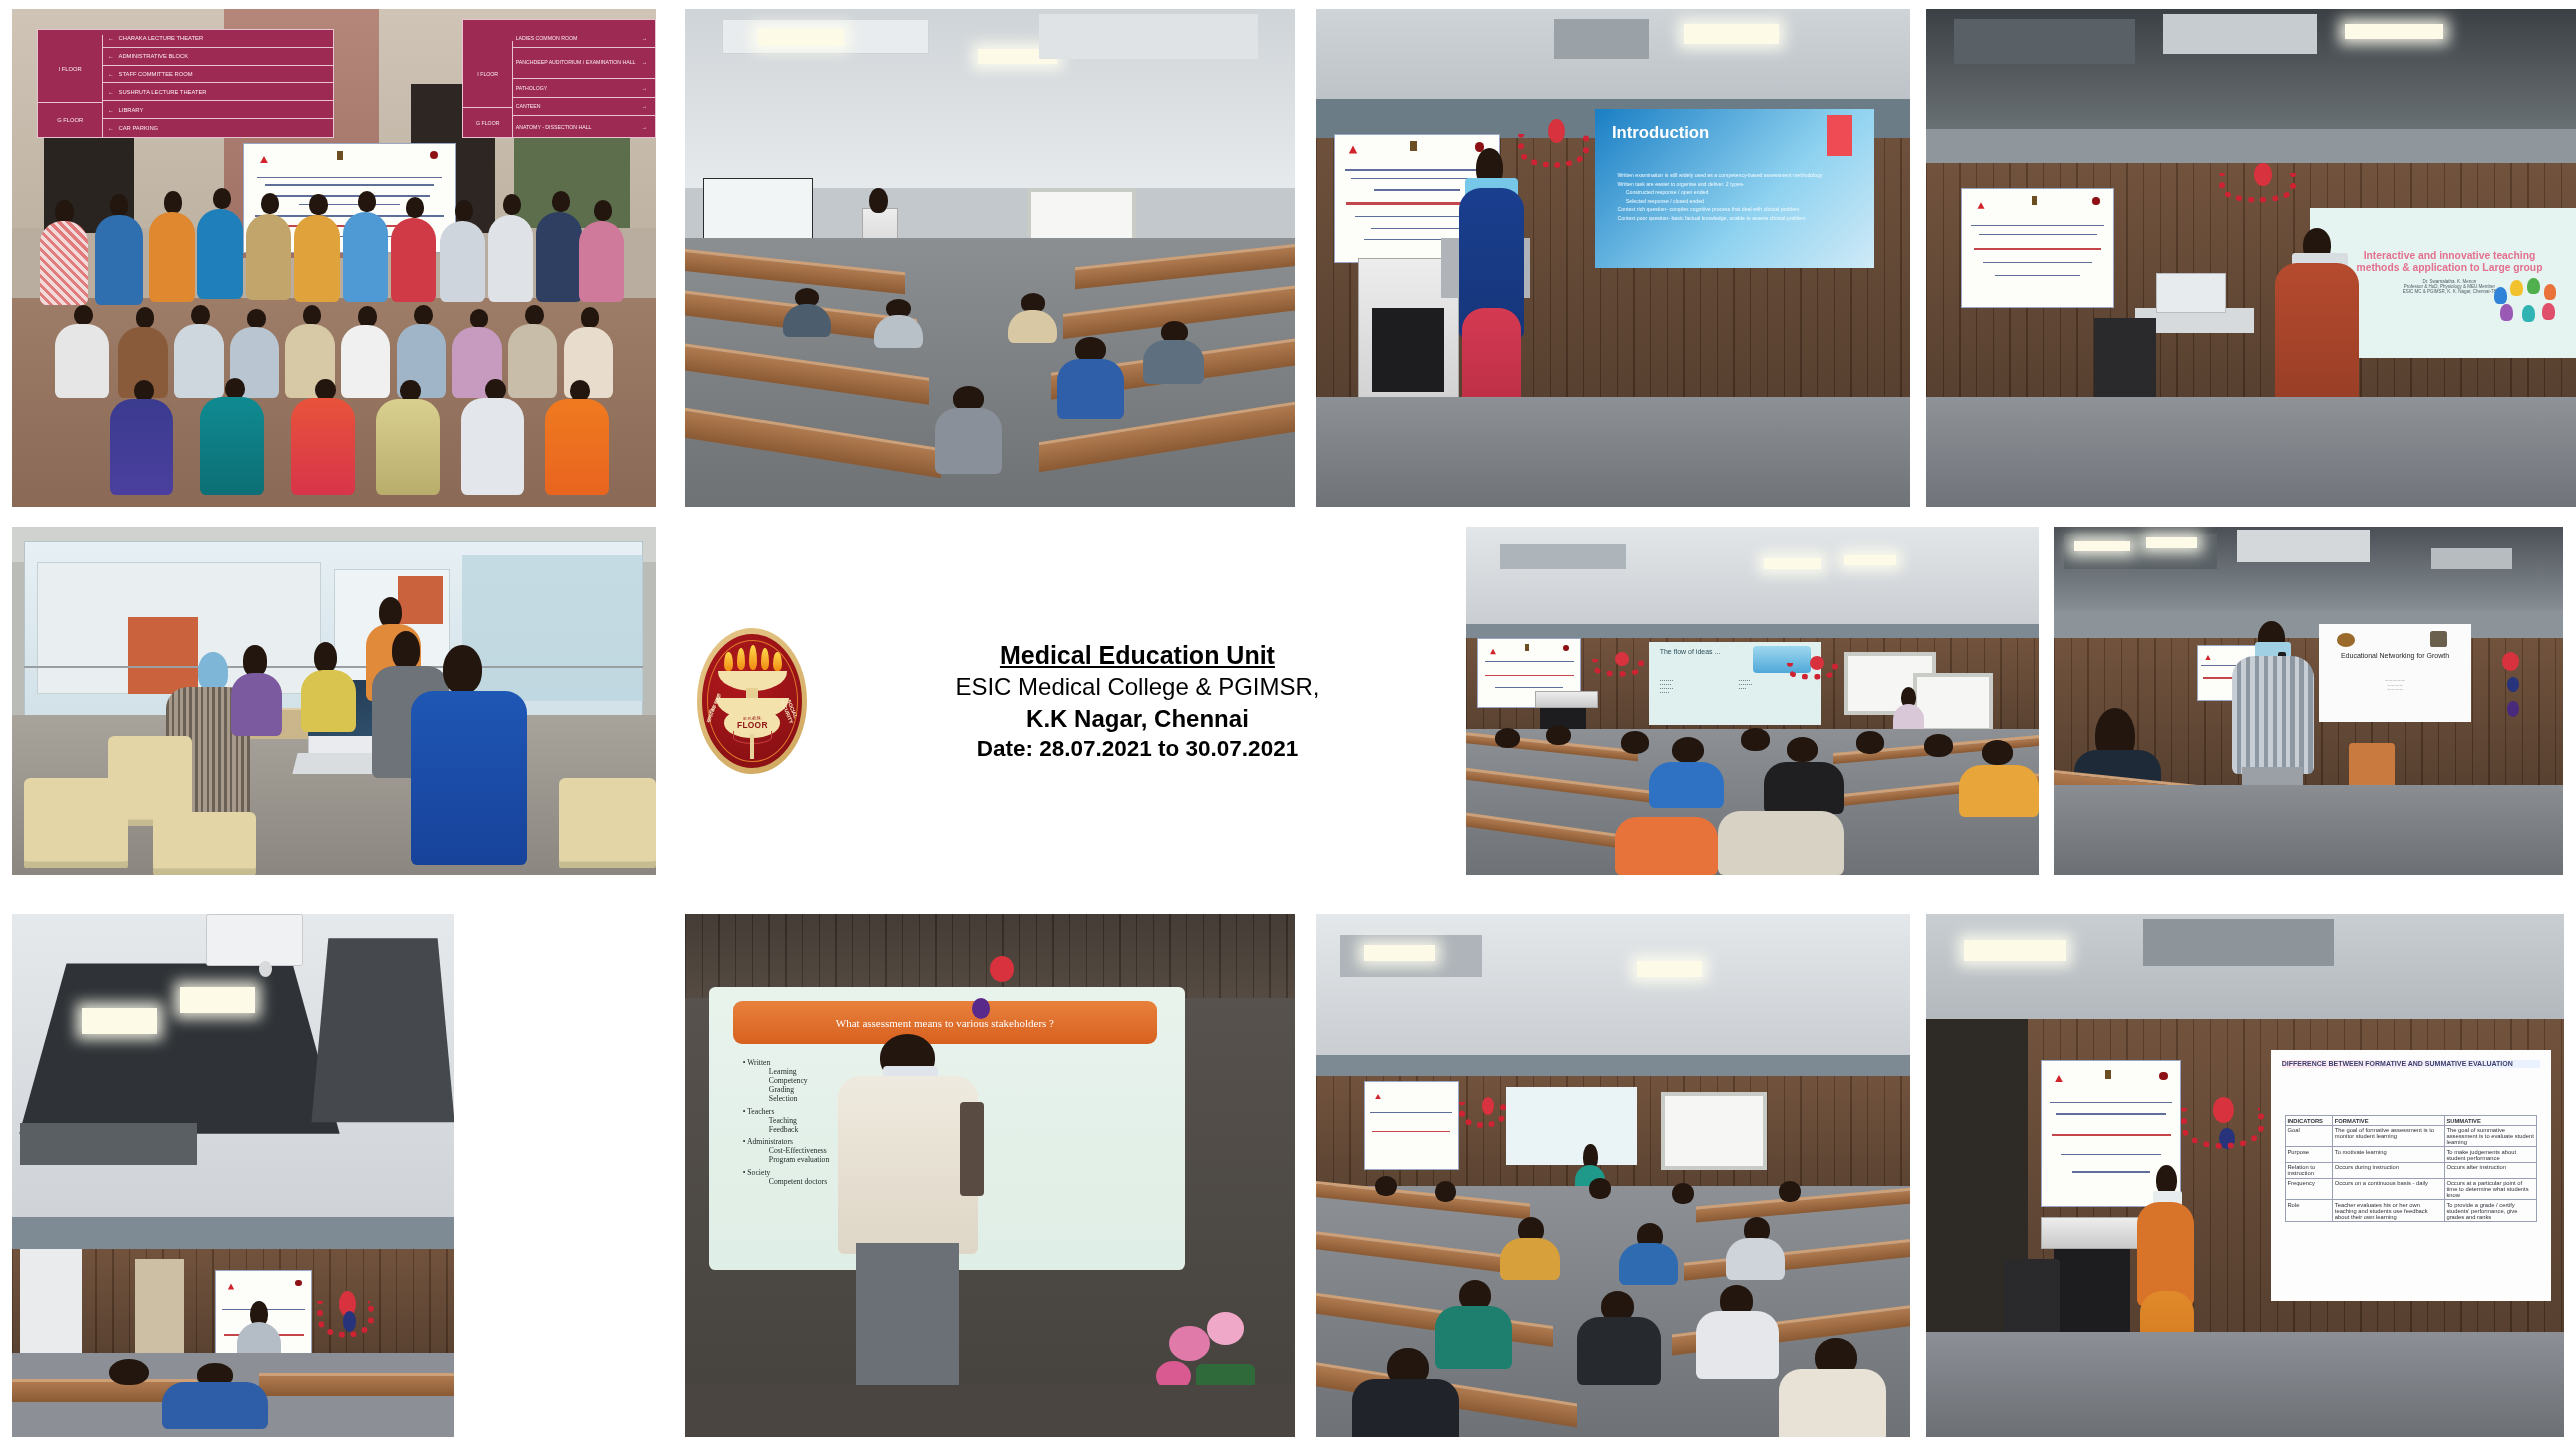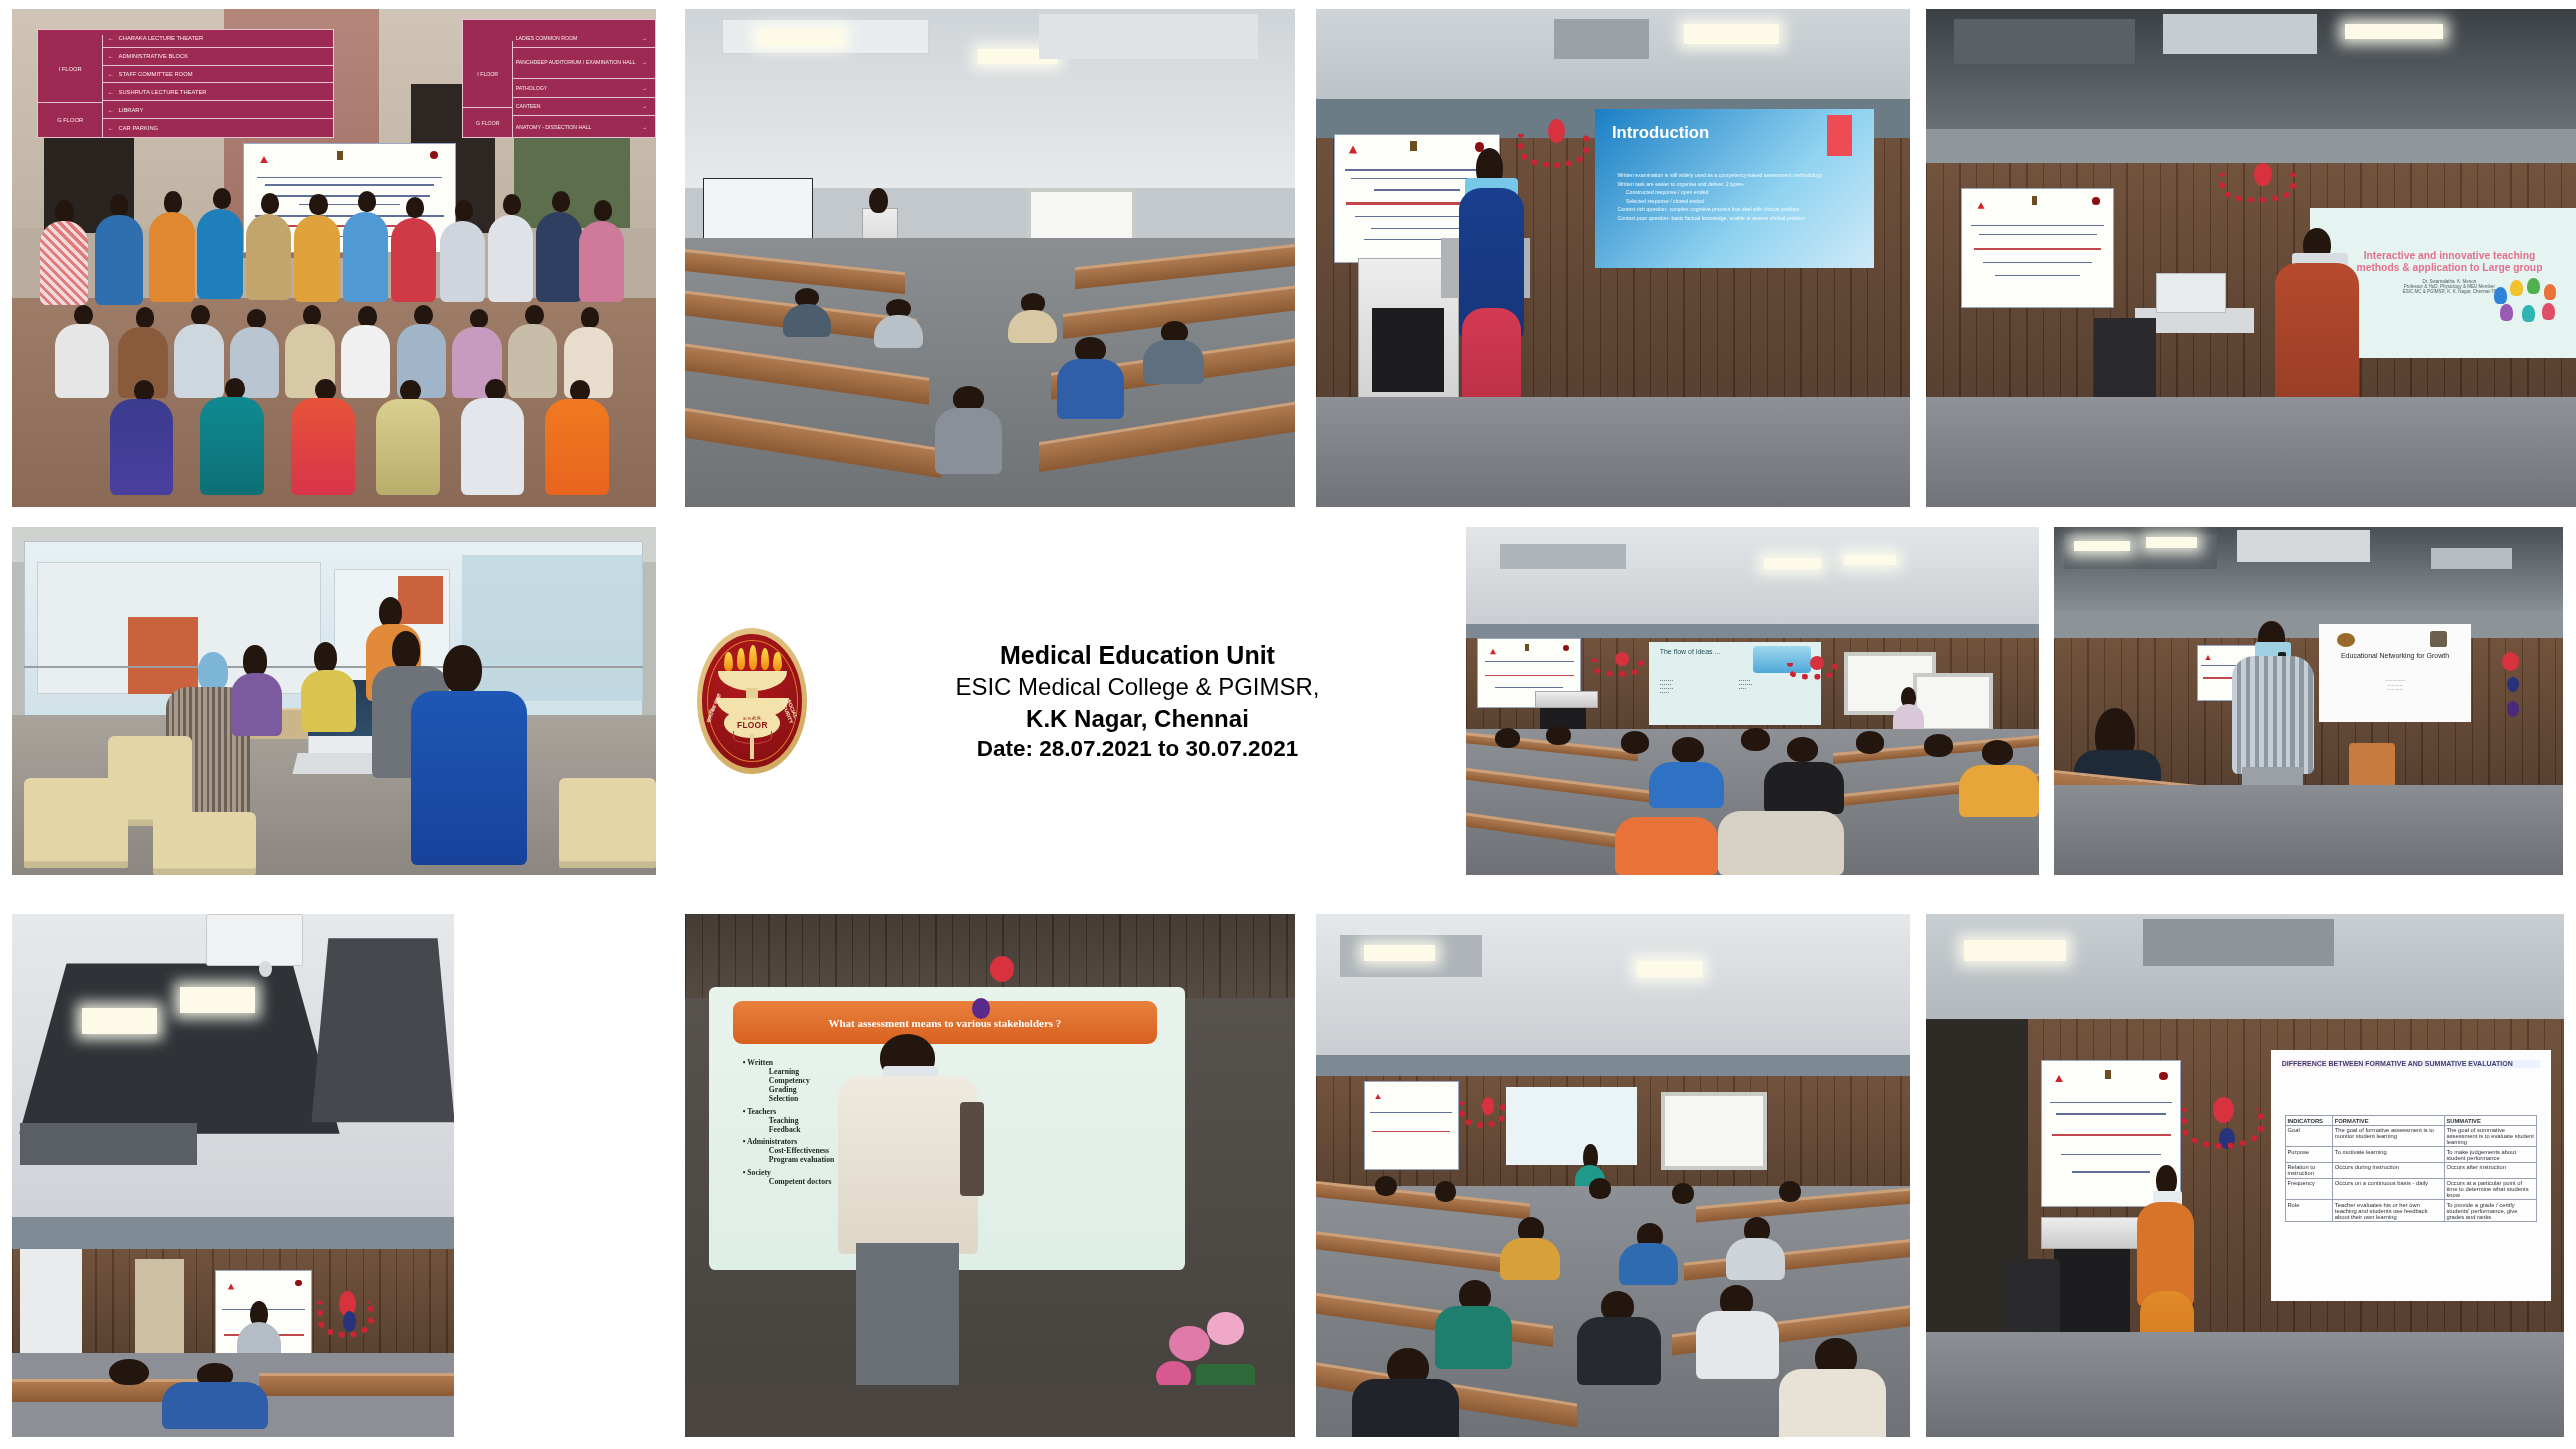--- a/index.html
+++ b/index.html
@@ -50,21 +50,21 @@
   .bullets { position:absolute; left:8%; right:6%; top:40%; }
   .bullets div { color:#f2fbff; margin-bottom:.38em; line-height:1.25; }
   .bullets div.sub { margin-left:1.6em; }
 
   .slide-teach { background:#e6f4f1; }
   .slide-teach .tt { color:#e3708f; font-weight:700; text-align:center; line-height:1.18; }
   .slide-teach .sub { color:#4e5a63; text-align:center; }
   .people-ico { position:absolute; right:6%; bottom:20%; width:30%; height:34%; }
   .people-ico i { position:absolute; display:block; border-radius:50% 50% 38% 38%; }
 
-  .slide-stake { background:linear-gradient(180deg,#e8f3ec,#dfeee6);font-weight:bold; }
+  .slide-stake { background:linear-gradient(180deg,#e8f3ec,#dfeee6); }
   .stake-hdr { position:absolute; left:5%; right:6%; top:5%; height:15%;
      background:linear-gradient(180deg,#e8813c,#d8601f); border-radius:9px; color:#fff;
      display:flex; align-items:center; justify-content:center; font-family:"Liberation Serif", serif; }
   .stake-body { position:absolute; left:7%; right:5%; top:24%; bottom:3%; font-family:"Liberation Serif", serif; color:#1d2320; }
   .stake-body .b { margin-top:.45em; }
   .stake-body .b::before { content:"• "; }
   .stake-body .s { margin-left:3.4em; }
 
   .slide-tbl { background:#fdfdfd; }
   .slide-tbl .th { position:absolute; left:4%; right:4%; top:4%;
@@ -474,21 +474,21 @@
           <span class="hi">क.रा.बी.नि.</span>
           <span class="en">FLOOR</span>
         </div>
         <div class="lg-cup"></div>
         <div class="lg-stick"></div>
         <div class="lg-arcR" style="right:2%; top:52%; width:34%; text-align:center; transform:rotate(68deg); transform-origin:center; font-size:5.2px;">SOCIAL SECURITY</div>
         <div class="lg-arcL" style="left:2%; top:52%; width:32%; text-align:center; transform:rotate(-68deg); transform-origin:center; font-size:5.2px;">सामाजिक सुरक्षा</div>
       </div>
     </div>
     <div class="txt-wrap">
-      <div style="font-size:25px;">Medical Education Unit</div>
+      <div style="font-size:25px;text-decoration:underline;">Medical Education Unit</div>
       <div class="t-reg" style="font-size:24px;">ESIC Medical College &amp; PGIMSR,</div>
       <div style="font-size:24px;">K.K Nagar, Chennai</div>
       <div style="font-size:22.5px;">Date: 28.07.2021 to 30.07.2021</div>
     </div>
   </div>
 
   <div class="panel" style="left:1466px; top:527px; width:573px; height:348px;">
     <div class="scene">
       <div class="ceiling" style="height:30%;background:linear-gradient(180deg,#e2e6e9,#c8ccd0);"></div>
       <div class="ceilgrid" style="left:6%;top:5%;width:22%;height:7%;background:#aeb5ba;"></div>

